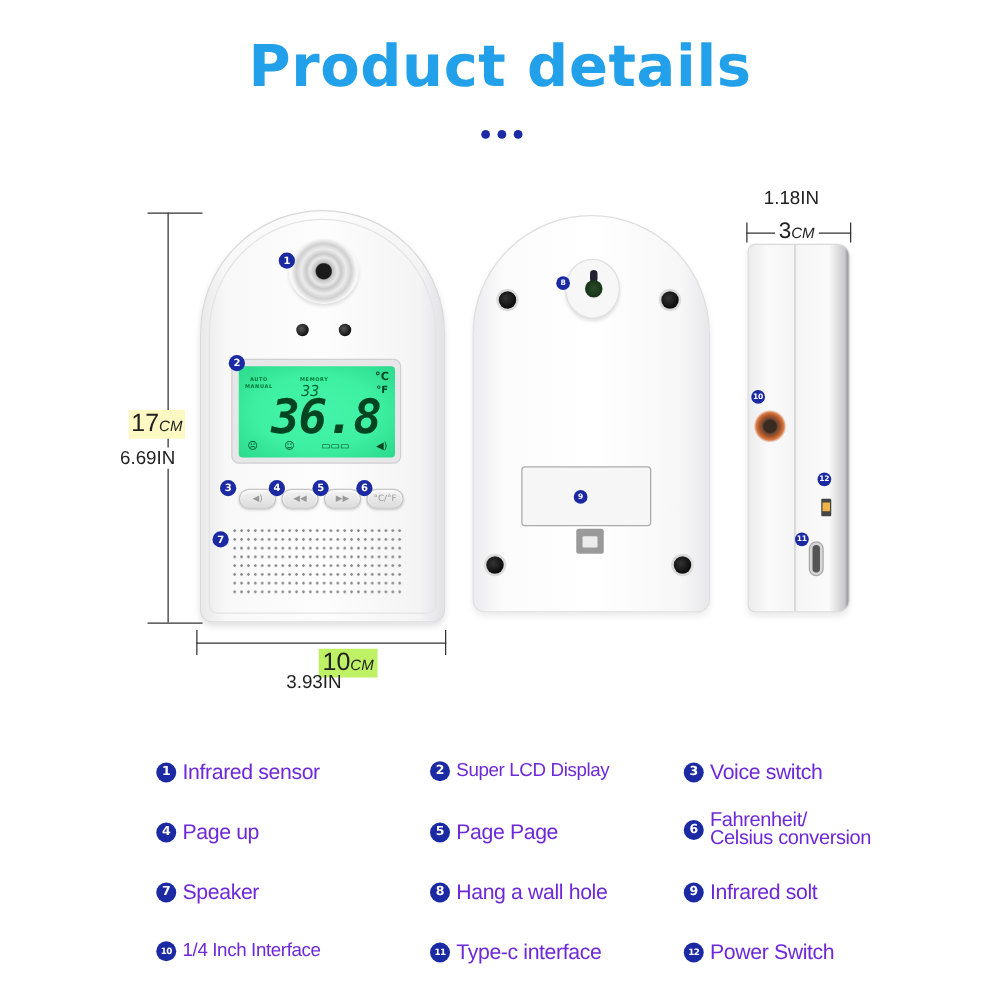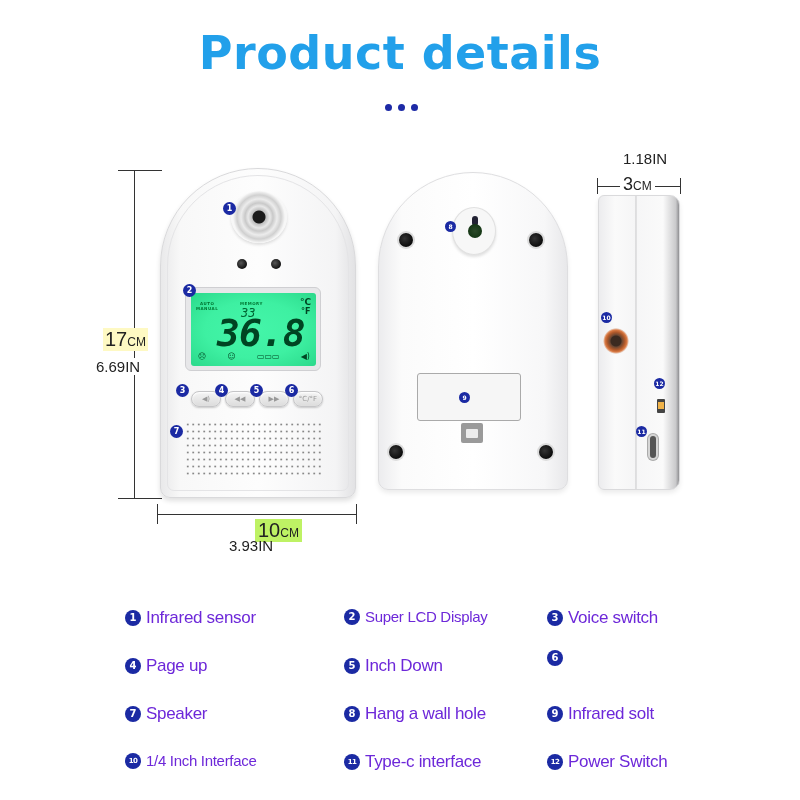--- a/index.html
+++ b/index.html
@@ -12,21 +12,21 @@
   .dots span { width: 7px; height: 7px; border-radius: 50%; background: #1d2aa6; display: block; }
 
   .badge { position: absolute; width: 13px; height: 13px; border-radius: 50%; background: #1b2aa3; color: #fff;
     font-family: "DejaVu Sans", sans-serif; font-weight: bold; font-size: 8px; line-height: 13px; text-align: center; }
   .badge.small { width: 11px; height: 11px; line-height: 11px; font-size: 6px; }
 
   
   .line { position: absolute; background: #333; }
   .dim-text { position: absolute; font-family: "Liberation Sans", sans-serif; color: #222; white-space: nowrap; }
   .dim-text .big { font-size: 20px; }
-  .dim-text .unit { font-size: 12px; }
+  .dim-text .unit { font-size: 12px; font-style: italic; }
 
   
   .front { position: absolute; left: 160px; top: 168px; width: 196px; height: 330px;
     background: linear-gradient(90deg,#e9e9ea 0%,#f8f8f8 10%,#fdfdfd 50%,#f4f4f5 90%,#e2e2e4 100%);
     border-radius: 98px 98px 10px 10px; border: 1px solid #d9d9db; box-shadow: 0 3px 5px rgba(0,0,0,0.12); }
   .front-inner { position: absolute; left: 6px; top: 6px; right: 6px; bottom: 6px;
     border-radius: 92px 92px 7px 7px; border: 1px solid #e4e4e6; }
   .sensor { position: absolute; left: 70px; top: 22px; width: 56px; height: 52px; border-radius: 50%;
     background: radial-gradient(circle, #1b1b1b 0 6px, #bfbfbf 7px, #e8e8e8 11px, #c9c9c9 14px, #ececec 18px, #d0d0d0 22px, #f7f7f7 26px);
     box-shadow: 0 2px 3px rgba(0,0,0,0.12); }
@@ -100,21 +100,21 @@
 <div class="dim-text" style="left:96px;top:358px;font-size:15px;background:#fff;">6.69IN</div>
 
 <div class="line" style="left:157px;top:514px;width:200px;height:1px;"></div>
 <div class="line" style="left:157px;top:504px;width:1px;height:20px;"></div>
 <div class="line" style="left:356px;top:504px;width:1px;height:20px;"></div>
 <div class="dim-text" style="left:234px;top:519px;background:#bef264;padding:0 3px;margin-left:21px;">
   <span class="big">10</span><span class="unit">CM</span>
 </div>
 <div class="dim-text" style="left:229px;top:537px;font-size:15px;">3.93IN</div>
 
-<div class="dim-text" style="left:611px;top:150px;font-size:15px;margin-left:12px;">1.18IN</div>
+<div class="dim-text" style="left:611px;top:150px;font-size:15px;">1.18IN</div>
 <div class="line" style="left:597px;top:186px;width:84px;height:1px;"></div>
 <div class="line" style="left:597px;top:178px;width:1px;height:16px;"></div>
 <div class="line" style="left:680px;top:178px;width:1px;height:16px;"></div>
 <div class="dim-text" style="left:620px;top:174px;background:#fff;padding:0 3px;">
   <span class="big" style="font-size:18px;">3</span><span class="unit">CM</span>
 </div>
 
 <div class="front">
   <div class="front-inner"></div>
   <div class="sensor"></div>
@@ -193,24 +193,26 @@
       <span class="txt">Voice switch</span>
     </div>
   </div>
   <div class="legend-row" style="top:48px;">
     <div class="legend-item" style="left:3px;top:6px;">
       <span class="num">4</span>
       <span class="txt">Page up</span>
     </div>
     <div class="legend-item" style="left:222px;top:6px;">
       <span class="num">5</span>
-      <span class="txt">Inch Down</span>
+      <span class="txt">Page Page</span>
     </div>
     <div class="legend-item" style="left:425px;top:0px;">
       <span class="num">6</span>
+      <span class="txt two-line">Fahrenheit/
+Celsius conversion</span>
     </div>
   </div>
   <div class="legend-row" style="top:96px;">
     <div class="legend-item" style="left:3px;top:6px;">
       <span class="num">7</span>
       <span class="txt">Speaker</span>
     </div>
     <div class="legend-item" style="left:222px;top:6px;">
       <span class="num">8</span>
       <span class="txt">Hang a wall hole</span>

